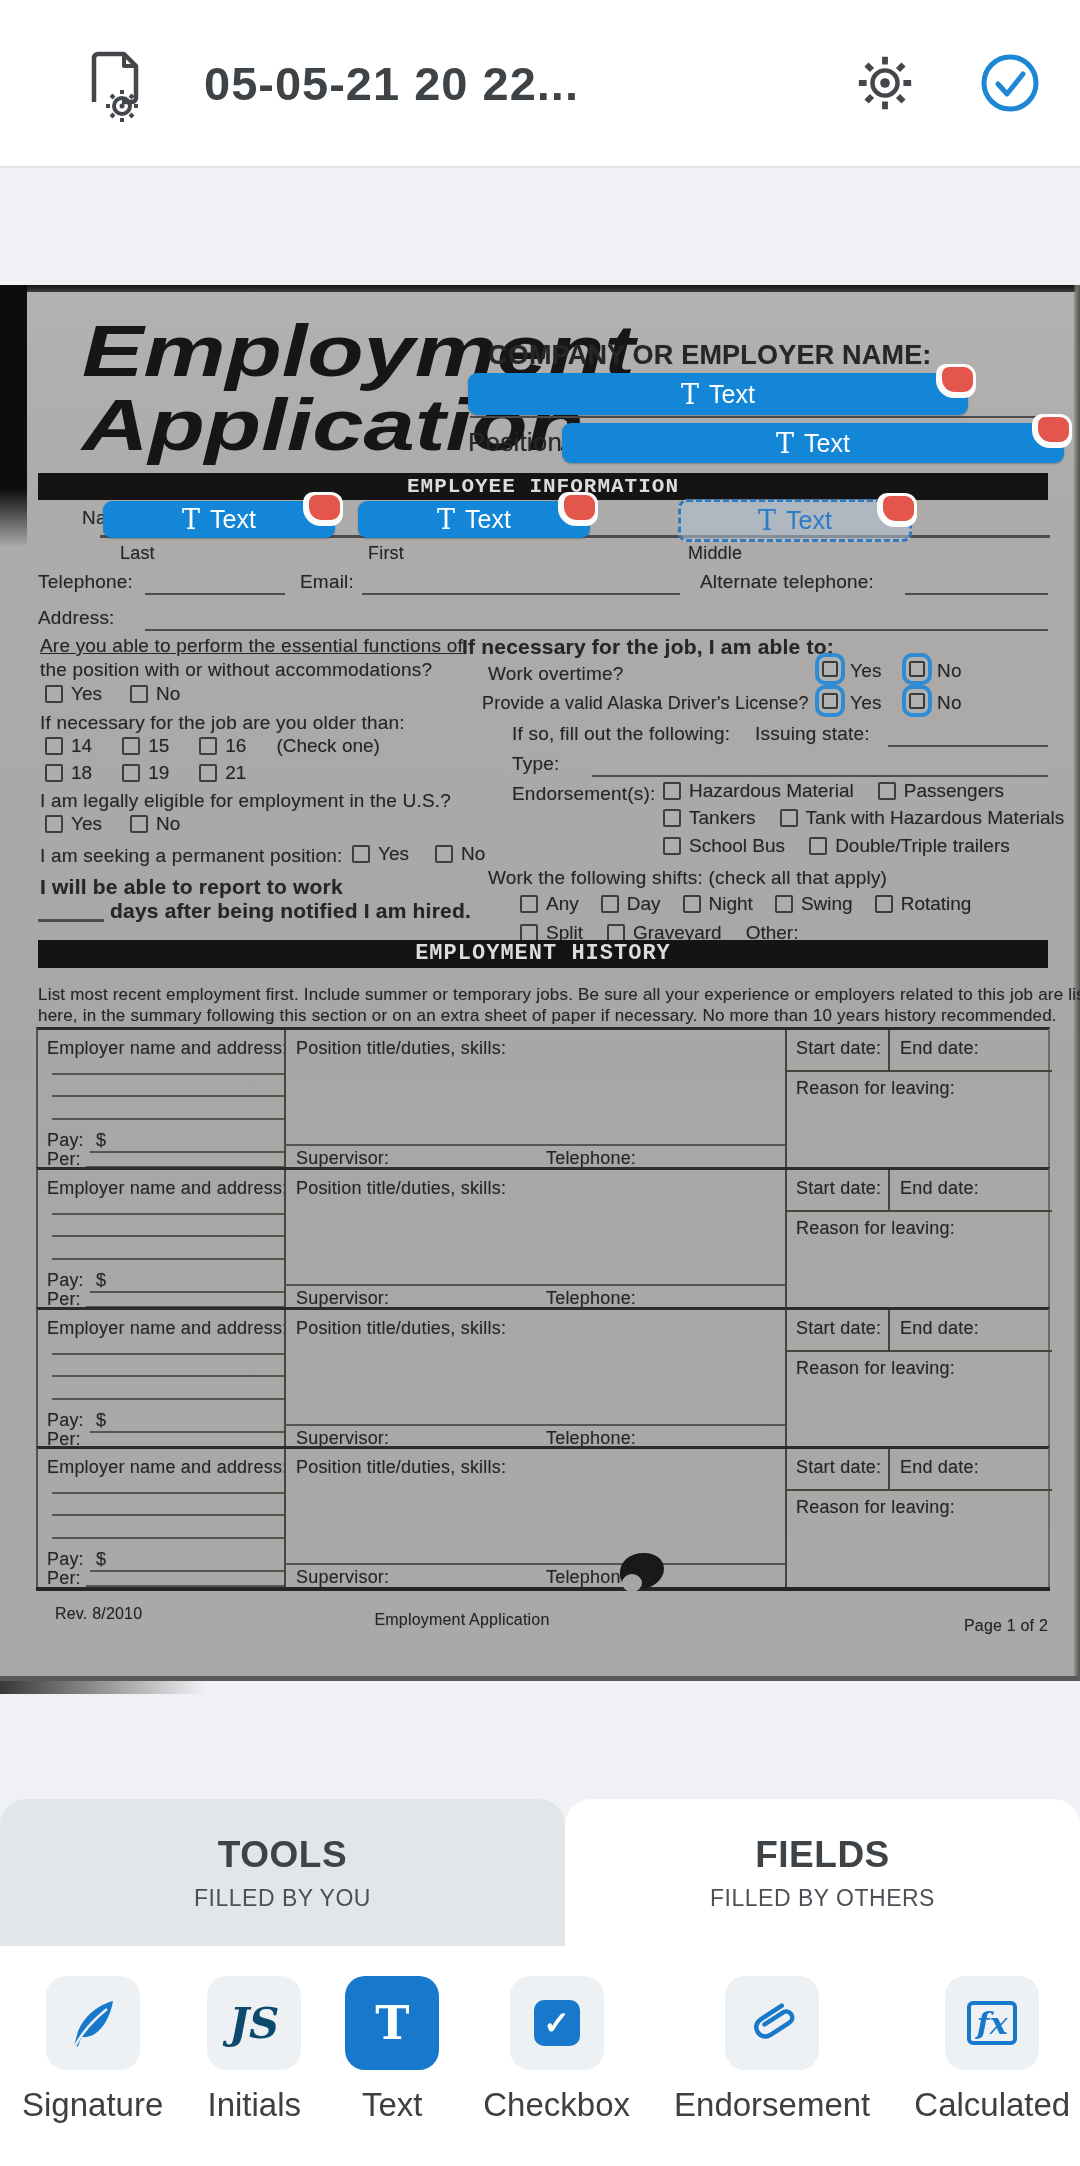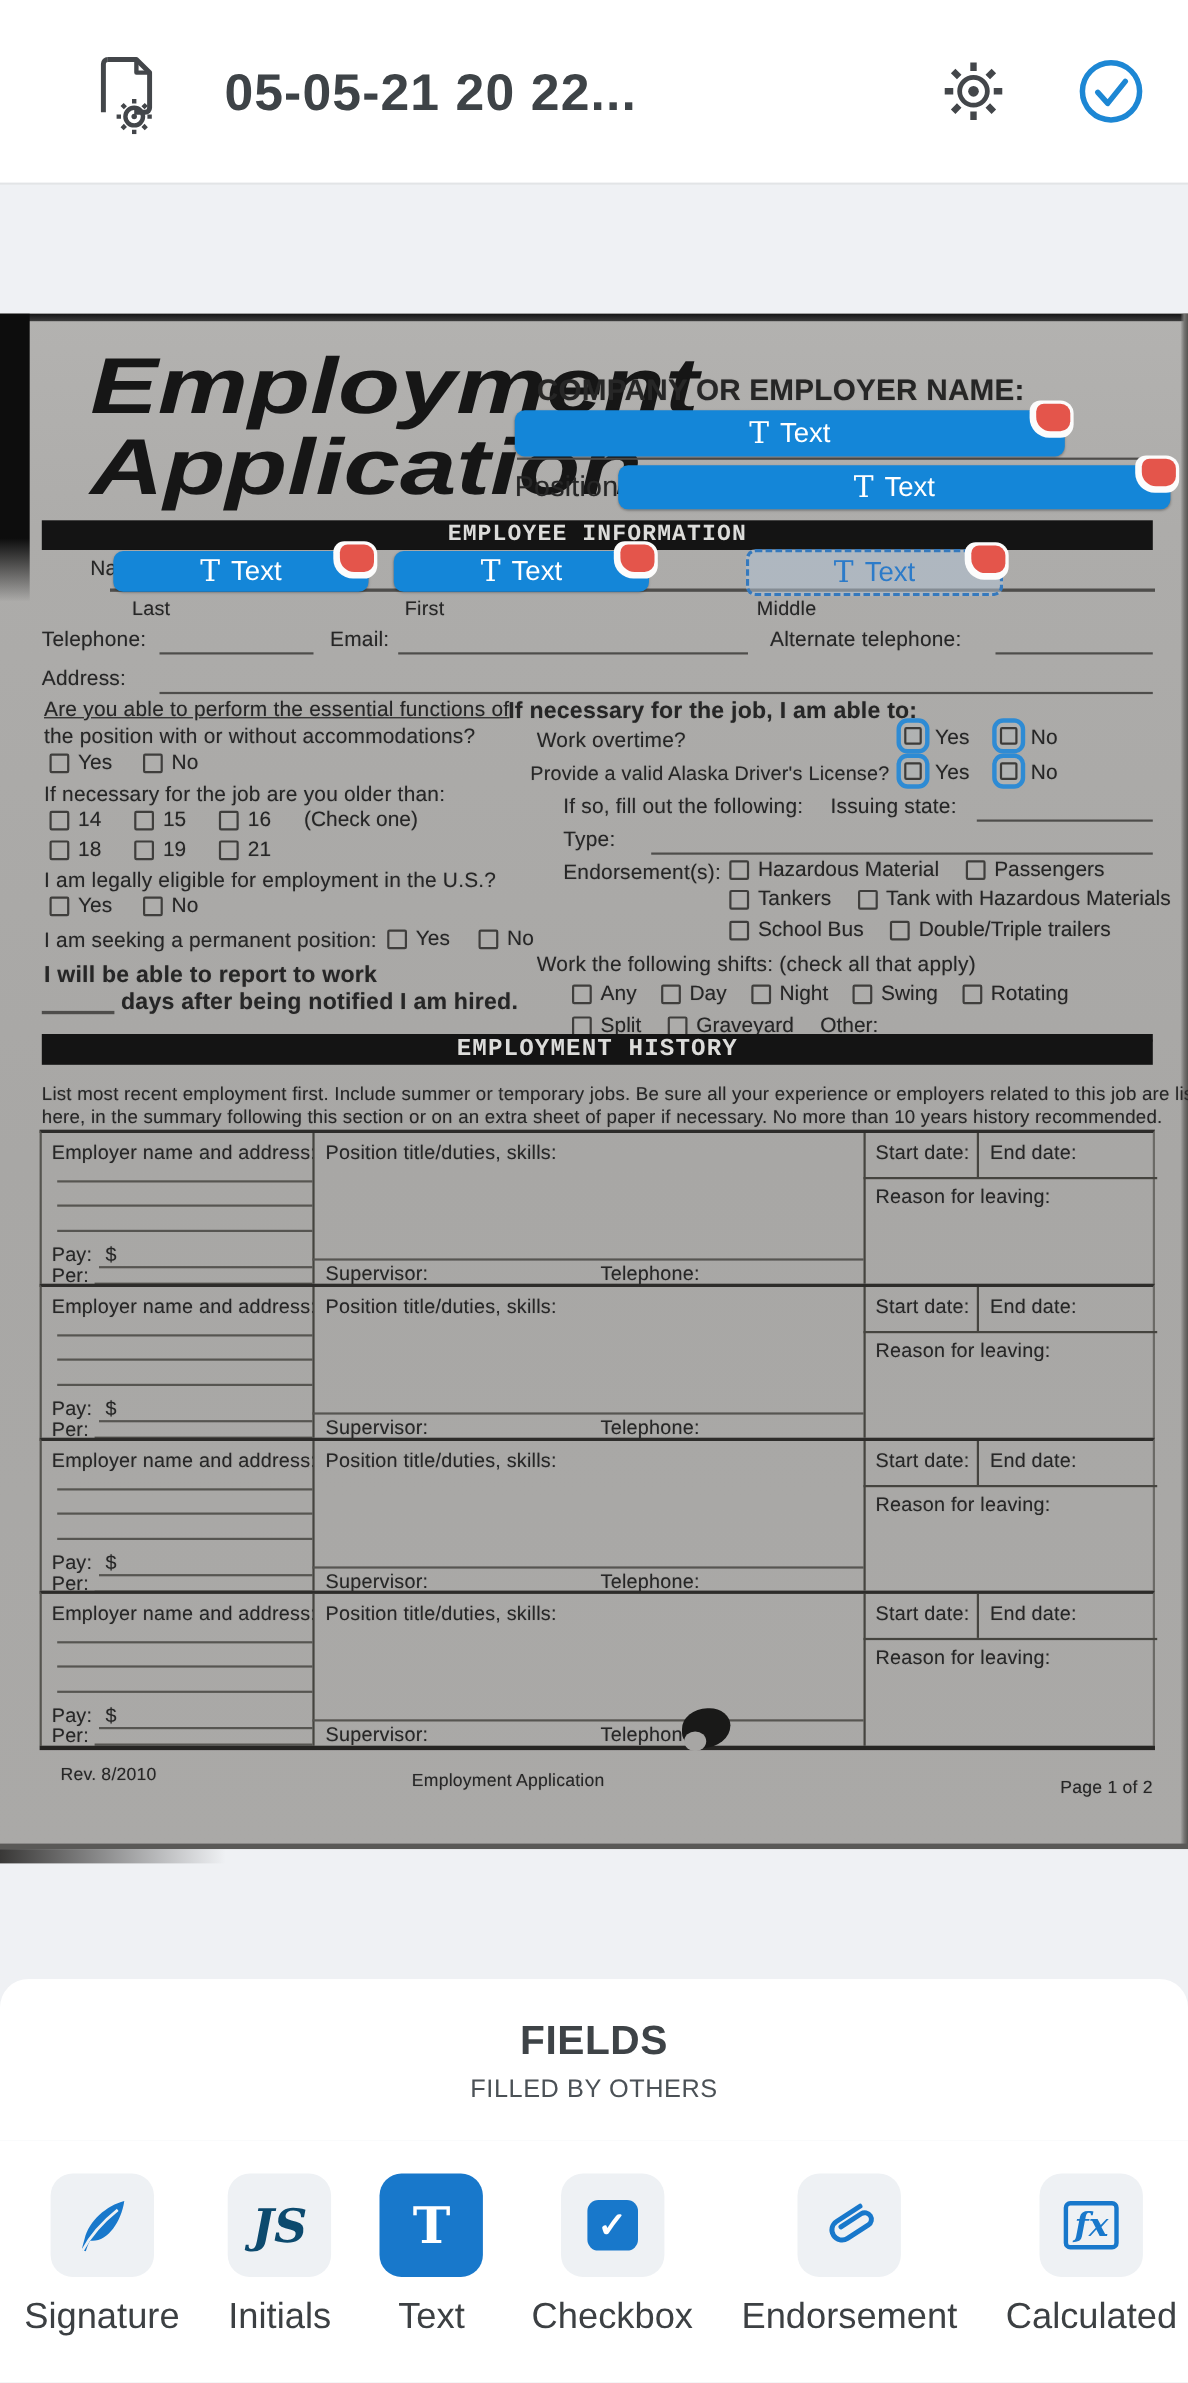--- a/index.html
+++ b/index.html
@@ -470,20 +470,24 @@
 
     <div class="t" style="left:55px;top:1320px;font-size:16px;">Rev. 8/2010</div>
     <div class="t" style="left:0;top:1326px;width:924px;text-align:center;font-size:16px;">Employment Application</div>
     <div class="t" style="right:32px;top:1332px;font-size:16px;">Page 1 of 2</div>
   </div>
 
   <div class="dwedge"></div>
 
   <div class="sheet">
     <div class="tabs">
+      <div class="tab tab-tools">
+        <div class="tab-title">TOOLS</div>
+        <div class="tab-sub">FILLED BY YOU</div>
+      </div>
       <div class="tab tab-fields">
         <div class="tab-title">FIELDS</div>
         <div class="tab-sub">FILLED BY OTHERS</div>
       </div>
     </div>
     <div class="toolbar">
       <div class="tool">
         <div class="tile">
           <svg width="52" height="52" viewBox="0 0 52 52">
             <path d="M46 4 C30 8 14 22 10 38 c-1 4 -2.5 8 -2.5 10.5 l3.5 1 c1 -3 2 -6.5 4 -9.5 15 2 28 -16 31 -36 z" fill="#1878cb"></path>

